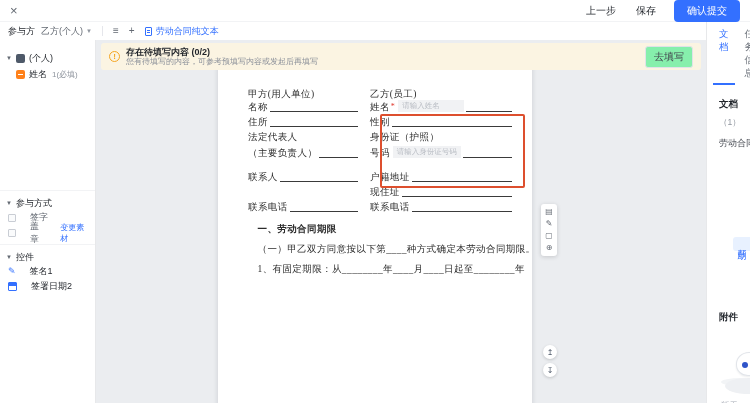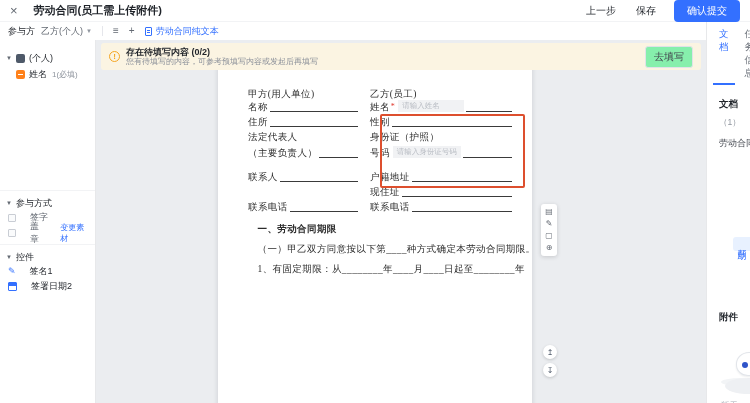--- a/index.html
+++ b/index.html
@@ -121,21 +121,20 @@
   .help-tab { position:absolute; right:0; top:215px; background:#e8f1ff; border-radius:3px 0 0 3px;
               padding:5px 2px; writing-mode:vertical-rl; font-size:9px; color:#3370ff; letter-spacing:2px; cursor:pointer; }
 </style>
 </head>
 <body>
 
 <div class="app">
 
   <div class="header">
     <span class="close">×</span>
-    <span class="title">劳动合同(员工需上传附件)</span>
     <span class="spacer"></span>
     <span class="txt-btn">上一步</span>
     <span class="txt-btn">保存</span>
     <button class="primary-btn">确认提交</button>
   </div>
 
   <div class="main">
     <div class="left-wrap">
 
       <div class="toolbar">

